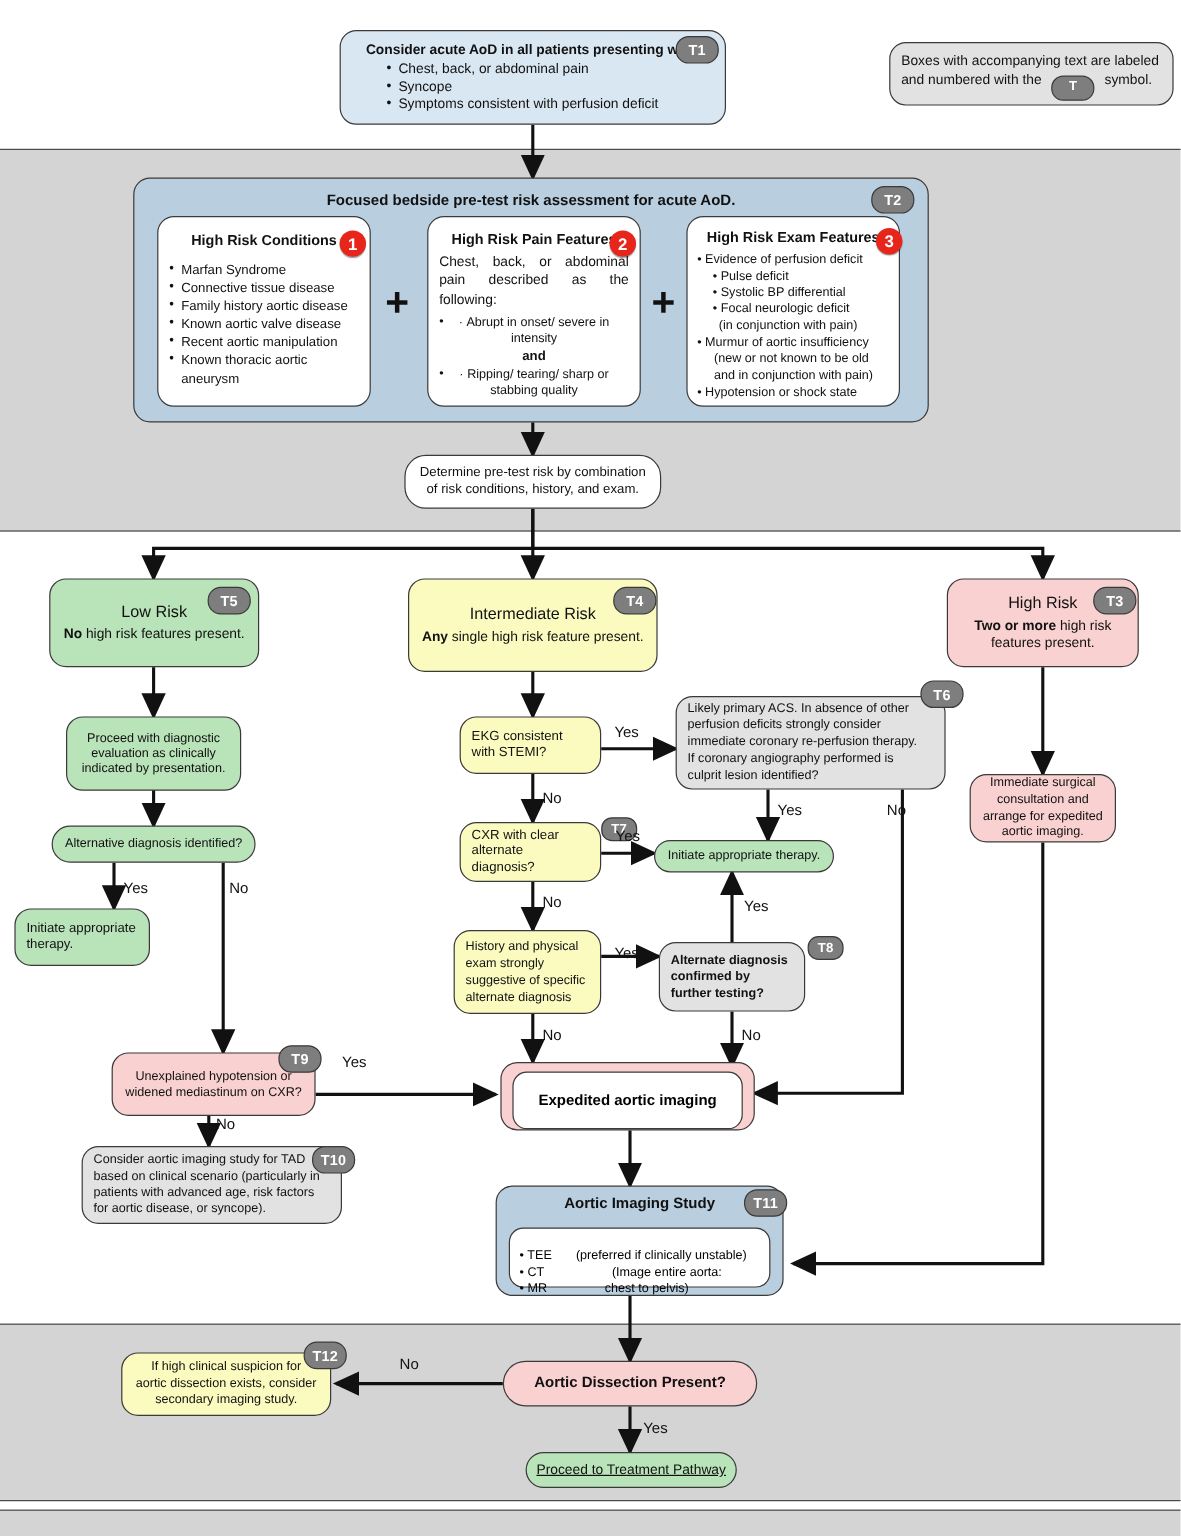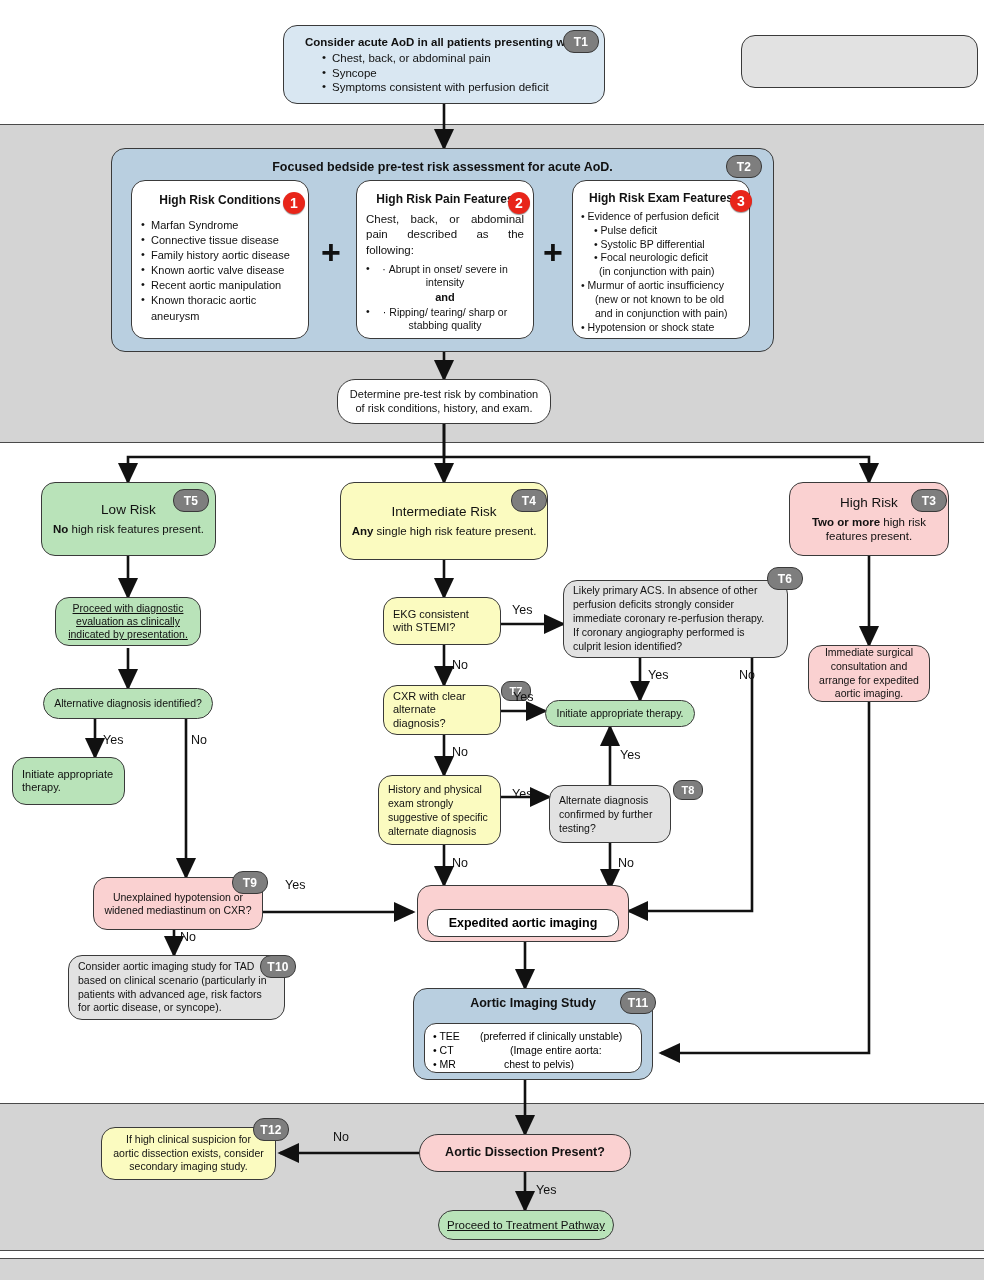--- a/index.html
+++ b/index.html
@@ -195,21 +195,21 @@
     <div class="ctr"><b>Any</b><span> single high risk feature present.</span></div>
   </div>
   <div class="tag" style="left:511px;top:489px;">T4</div>
 
   <div class="node c-pink" style="left:789px;top:482px;width:160px;height:74px;padding:5px 21px;font-size:11.5px;">
     <div class="ctr" style="font-size:13.5px;margin-bottom:3px;">High Risk</div>
     <div class="ctr"><b>Two or more</b><span> high risk features present.</span></div>
   </div>
   <div class="tag" style="left:911px;top:489px;">T3</div>
 
-  <div class="node c-green" style="left:55px;top:597px;width:146px;height:49px;padding:4px 8px;font-size:10.5px;text-decoration:underline;">
+  <div class="node c-green" style="left:55px;top:597px;width:146px;height:62px;padding:4px 8px;font-size:10.5px;">
     <div class="ctr">Proceed with diagnostic evaluation as clinically indicated by presentation.</div>
   </div>
 
   <div class="node c-green" style="left:43px;top:688px;width:170px;height:31px;padding:3px 8px;font-size:10.5px;border-radius:16px;">
     <div class="ctr">Alternative diagnosis identified?</div>
   </div>
 
   <div class="node c-green" style="left:12px;top:757px;width:113px;height:48px;padding:4px 9px;font-size:11px;">
     <div class="lft">Initiate appropriate therapy.</div>
   </div>
@@ -266,35 +266,35 @@
   </div>
   <div class="lbl" style="left:620px;top:748px;">Yes</div>
 
   <div class="node c-yellow" style="left:378px;top:775px;width:123px;height:70px;padding:5px 9px;font-size:10.5px;">
     <div class="lft" style="line-height:1.34;">History and physical exam  strongly suggestive of specific alternate diagnosis</div>
   </div>
   <div class="lbl" style="left:512px;top:787px;">Yes</div>
   <div class="lbl" style="left:452px;top:856px;">No</div>
 
   <div class="node c-grey" style="left:549px;top:785px;width:122px;height:58px;padding:4px 9px;font-size:10.5px;">
-    <div class="lft" style="line-height:1.34;">Alternate diagnosis confirmed by further testing?</div>
+    <div class="lft" style="line-height:1.34;font-weight:bold;">Alternate diagnosis confirmed by further testing?</div>
   </div>
   <div class="tag tagsm" style="left:653px;top:780px;">T8</div>
   <div class="lbl" style="left:618px;top:856px;">No</div>
 
   <div class="node c-pink" style="left:417px;top:885px;width:212px;height:57px;padding:0;"></div>
-  <div class="inner" style="left:427px;top:893px;width:192px;height:28px;display:flex;align-items:center;justify-content:center;margin-top:16px;">
+  <div class="inner" style="left:427px;top:893px;width:192px;height:48px;display:flex;align-items:center;justify-content:center;">
     <span style="font-size:12.5px;font-weight:bold;">Expedited aortic imaging</span>
   </div>
 
   <div class="node c-blueband" style="left:413px;top:988px;width:240px;height:92px;padding:0;justify-content:flex-start;">
     <div class="ttl" style="font-size:12.5px;margin-top:7px;">Aortic Imaging Study</div>
   </div>
   <div class="tag" style="left:620px;top:991px;">T11</div>
-  <div class="inner" style="left:424px;top:1023px;width:218px;height:50px;padding:5px 8px;font-size:10.5px;">
+  <div class="inner" style="left:424px;top:1023px;width:218px;height:50px;padding:15px 8px;font-size:10.5px;">
     <div style="position:relative;line-height:1.35;">
       <div>
         <span style="display:inline-block;width:44px;">• <span>TEE</span></span>
         <span>(preferred if clinically unstable)</span>
       </div>
       <div>
         <span style="display:inline-block;width:44px;">• <span>CT</span></span>
         <span style="margin-left:30px;">(Image entire aorta:</span>
       </div>
       <div>
@@ -320,14 +320,19 @@
       <div>aortic dissection exists, consider</div>
       <div>secondary imaging study.</div>
     </div>
   </div>
   <div class="tag" style="left:253px;top:1118px;text-align:right;">T12</div>
 
   <div class="node c-green" style="left:438px;top:1210px;width:176px;height:30px;padding:2px 8px;font-size:11.5px;border-radius:15px;text-decoration:underline;">
     <div class="ctr">Proceed to Treatment Pathway</div>
   </div>
 
+  <div style="position:absolute;left:751px;top:43px;width:218px;font-size:11.5px;color:#111;line-height:1.4;">
+    <span>Boxes with accompanying text are labeled and numbered with the</span>
+    <span style="display:inline-block;width:34px;height:19px;border-radius:10px;background:#7e7e7e;border:1.4px solid #3a3a3a;color:#fff;font-size:11px;font-weight:bold;text-align:center;line-height:17px;vertical-align:-5px;margin:0 5px;">T</span>
+    <span>symbol.</span>
+  </div>
 
 </div>
 
 </body></html>

